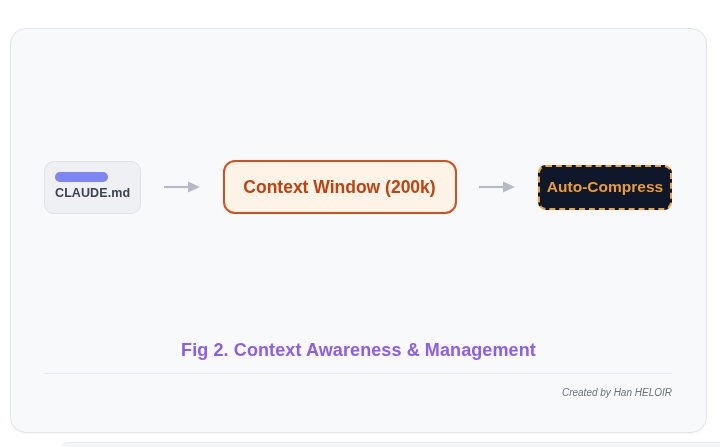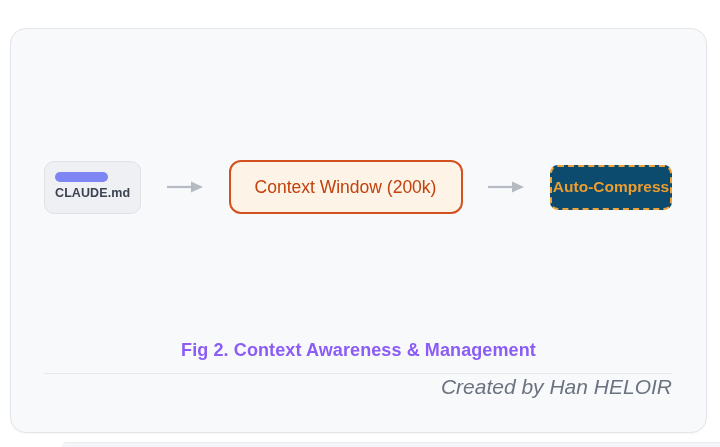--- a/index.html
+++ b/index.html
@@ -54,28 +54,28 @@
     white-space: nowrap;
   }
 
   .node-context {
     width: 234px; height: 54px;
     background: #fdf3e7;
     border: 2px solid #d4511f;
     border-radius: 12px;
     display: flex; align-items: center; justify-content: center;
     font-size: 17.5px;
-    font-weight: normal;
+    font-weight: bold;
     color: #c2410c;
     white-space: nowrap;
   }
 
   .node-compress {
-    width: 122px; height: 45px;
-    background: #0c4a6e;
+    width: 134px; height: 45px;
+    background: #0f172a;
     border: 2px dashed #eda23a;
     border-radius: 8px;
     display: flex; align-items: center; justify-content: center;
     font-size: 15.5px;
     font-weight: bold;
     color: #ed9d2e;
     white-space: nowrap;
   }
 
   .arrow { flex: 0 0 auto; display: block; }
@@ -90,23 +90,23 @@
     letter-spacing: 0.1px;
   }
 
   .divider {
     height: 1px;
     background: #e6e8ec;
     margin: 12px 34px 0 33px;
   }
 
   .attribution {
-    margin: 4px 34px 0 0;
+    margin: 10px 34px 0 0;
     text-align: right;
-    font-size: 21px;
+    font-size: 10px;
     line-height: 18px;
     font-style: italic;
     color: #6b7280;
   }
 
   .next-card-peek {
     position: absolute;
     left: 62px; right: 0; bottom: 0;
     height: 5px;
     background: #f4f5f8;

